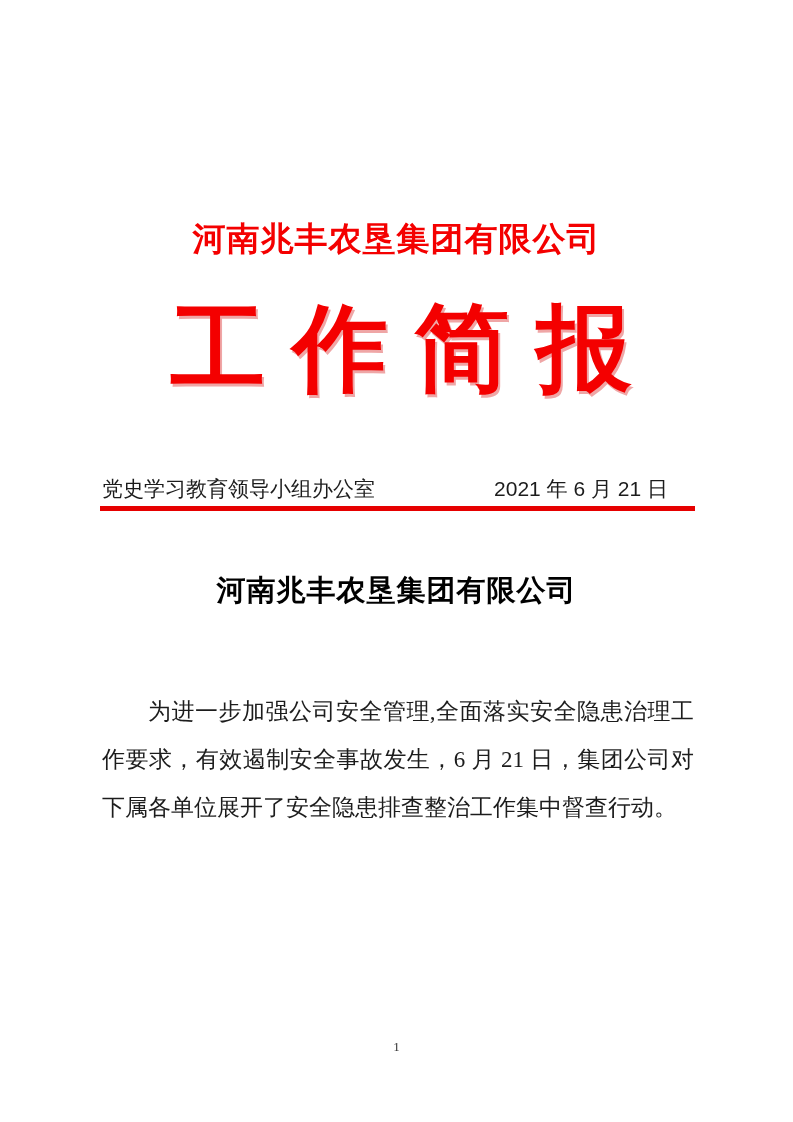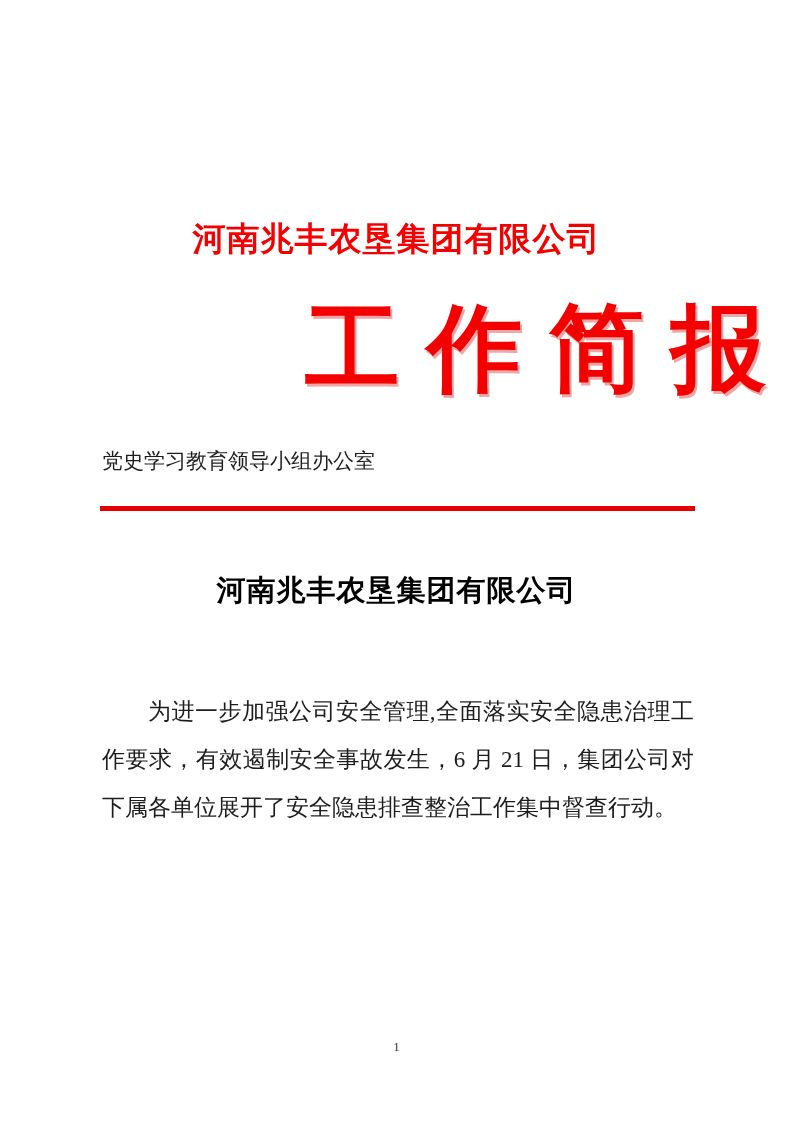--- a/index.html
+++ b/index.html
@@ -35,43 +35,43 @@
     line-height: 40px;
     font-weight: bold;
     letter-spacing: 1px;
     font-family: "Liberation Serif", "DejaVu Serif", serif;
   }
   .bulletin-title {
     position: absolute;
     top: 293px;
     left: 0;
     width: 100%;
-    text-align: right;
+    text-align: center;
     color: var(--accent-red);
     font-size: 95px;
     line-height: 112px;
     font-weight: bold;
     letter-spacing: 27px;
     padding-left: 36px; 
     text-shadow: 2px 3px 0 rgba(210, 0, 0, 0.35);
     font-family: "Liberation Serif", "DejaVu Serif", serif;
     white-space: nowrap;
   }
   .issue-line {
     position: absolute;
-    top: 448px;
+    top: 474px;
     left: 102px;
     width: 566px;
     display: flex;
     justify-content: space-between;
     align-items: center;
     font-size: 21px;
     line-height: 30px;
     color: var(--text-black);
-    font-family: Liberation Mono, monospace;
+    font-family: Liberation Sans, sans-serif;
   }
   .red-rule {
     position: absolute;
     top: 506px;
     left: 100px;
     width: 595px;
     height: 5px;
     background: var(--rule-red);
     border: none;
     margin: 0;
@@ -125,20 +125,21 @@
 
 <div class="page">
 
   <header>
     <div class="company-title">河南兆丰农垦集团有限公司</div>
 
     <div class="bulletin-title">工作简报</div>
 
     <div class="issue-line">
       <span class="issuing-office">党史学习教育领导小组办公室</span>
+      <span class="issue-date">2021 年 6 月 21 日</span>
     </div>
 
     <div class="red-rule"></div>
   </header>
 
   <main>
     <h1 class="article-heading">
       <span class="heading-line">河南兆丰农垦集团有限公司</span>
     </h1>
 

